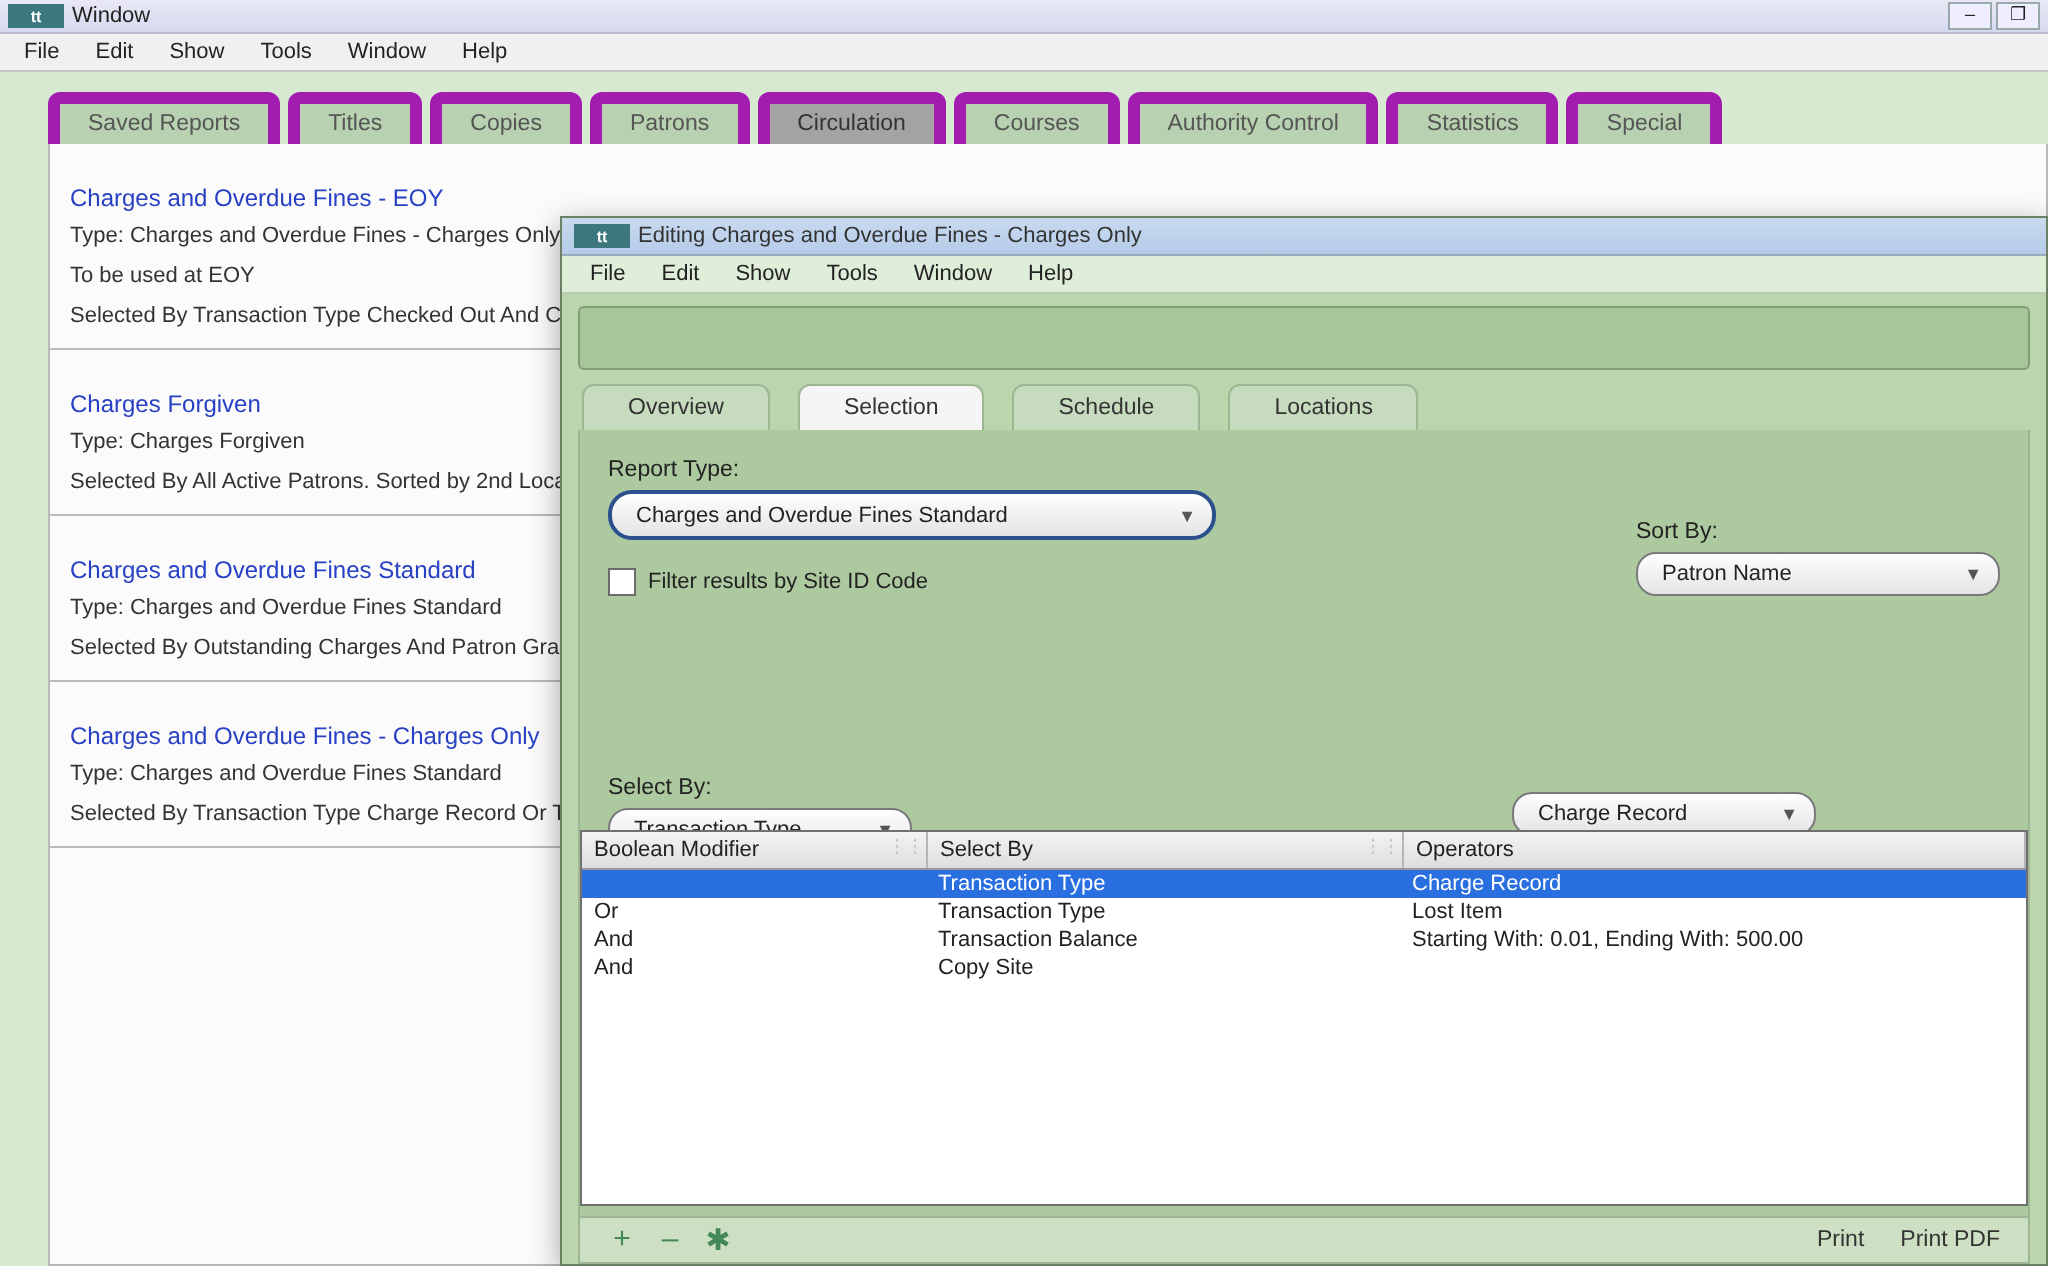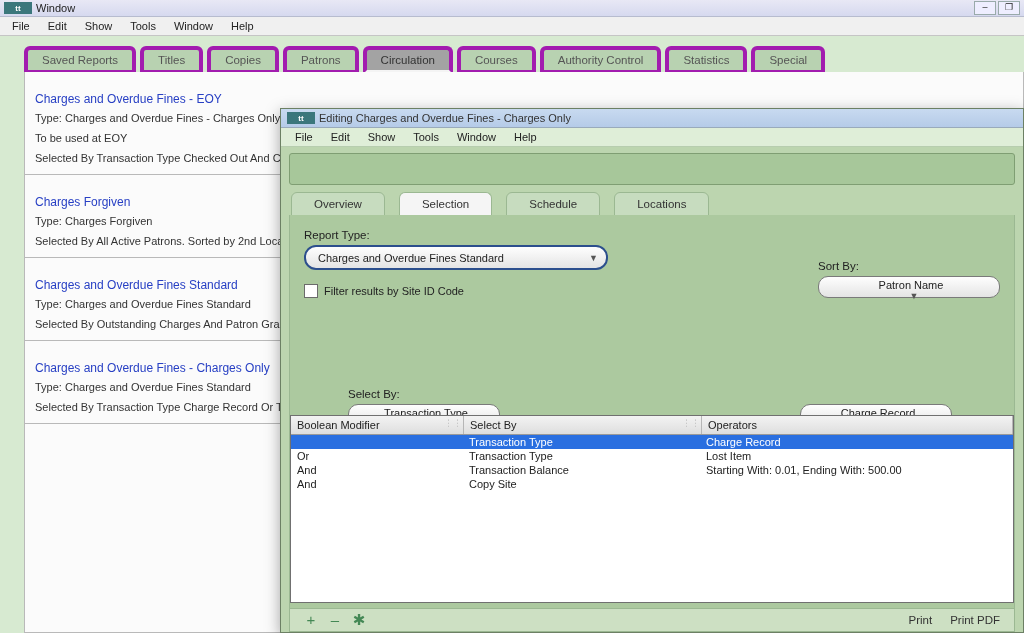--- a/index.html
+++ b/index.html
@@ -38,21 +38,21 @@
     position: relative;
   }
   .tabs-row {
     display:flex; gap:4px; margin-bottom:3px;
   }
   .ptab {
     padding: 4px 14px;
     background: #b8d2b1;
     border-radius: 6px 6px 0 0;
     color:#555;
-    border:4px solid #a21caf;
+    border:6px solid #a21caf;
     cursor:pointer;
     font-size:11.5px;
   }
   .ptab.active {
     background:#a3a3a3;
     border-bottom-color:#f4f4f4;
     color:#333;
   }
   .stab {
     padding:3px 12px;
@@ -155,24 +155,24 @@
     border:1px solid #7a7a7a;
     border-radius:10px;
     padding:2px 8px 2px 12px;
     height:16px;
     width:240px;
     cursor:pointer;
     font-size:11px;
   }
   .dropdown.big { width:280px; border-color:#2c4f8d; border-width:2px; height:17px; border-radius:12px;}
   .dd-arrow { font-size:9px; color:#555; margin-left:6px;}
-  .dropdown.small { width:130px;flex-direction:column; }
+  .dropdown.small { width:130px; }
   .checkbox-row { display:flex; align-items:center; gap:6px; margin-top:10px;}
   .cb { width:12px; height:12px; border:1px solid #6b6b6b; background:#fff;}
-  .selectby-row { margin-top:90px; display:flex; gap:300px; align-items:flex-end;margin-left:44px;}
+  .selectby-row { margin-top:90px; display:flex; gap:300px; align-items:center;}
 
   .table-wrap {
     position:absolute; left:0; right:0; bottom:28px; top:200px;
     background:#fff;
     border:1px solid #707070;
     margin:0;
   }
   .thead { display:flex; background:linear-gradient(#f3f3f3,#dedede); border-bottom:1px solid #999;}
   .th {
     padding:3px 6px;

